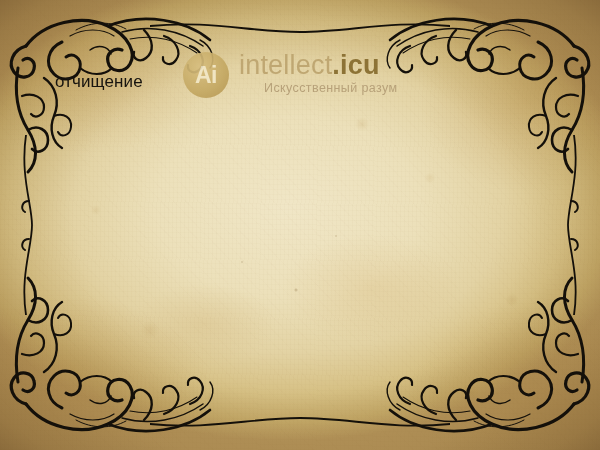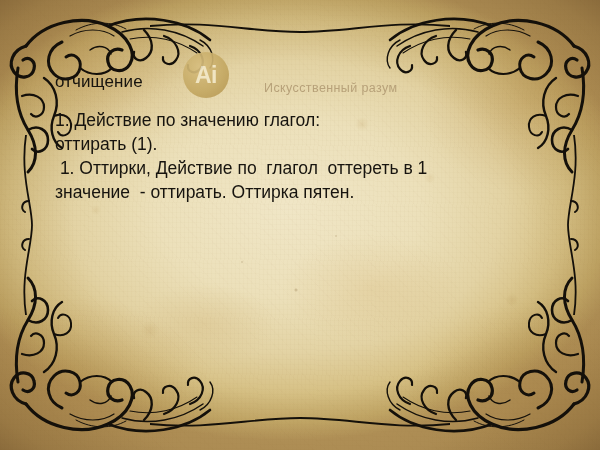--- a/index.html
+++ b/index.html
@@ -241,22 +241,19 @@
         <path d="M13 66 C6 66 4 74 9 77" stroke-width="2"></path>
         <path d="M13 104 C6 104 4 112 9 115" stroke-width="2"></path>
       </g>
     </svg>
   </div>
 
   <div class="watermark">
     <div class="wm-badge">
       <span>Ai</span>
     </div>
+    <div class="wm-title"><span class="t-light">intellect</span><span class="t-dark">.icu</span></div>
     <div class="wm-sub">Искусственный  разум</div>
   </div>
 
   <div class="headword">отчищение</div>
-  <div class="definition">1. Действие по значению глагол:
-оттирать (1).
- 1. Оттирки, Действие по  глагол  оттереть в 1
-значение  - оттирать. Оттирка пятен.</div>
 
 </div>
 
 </body></html>

